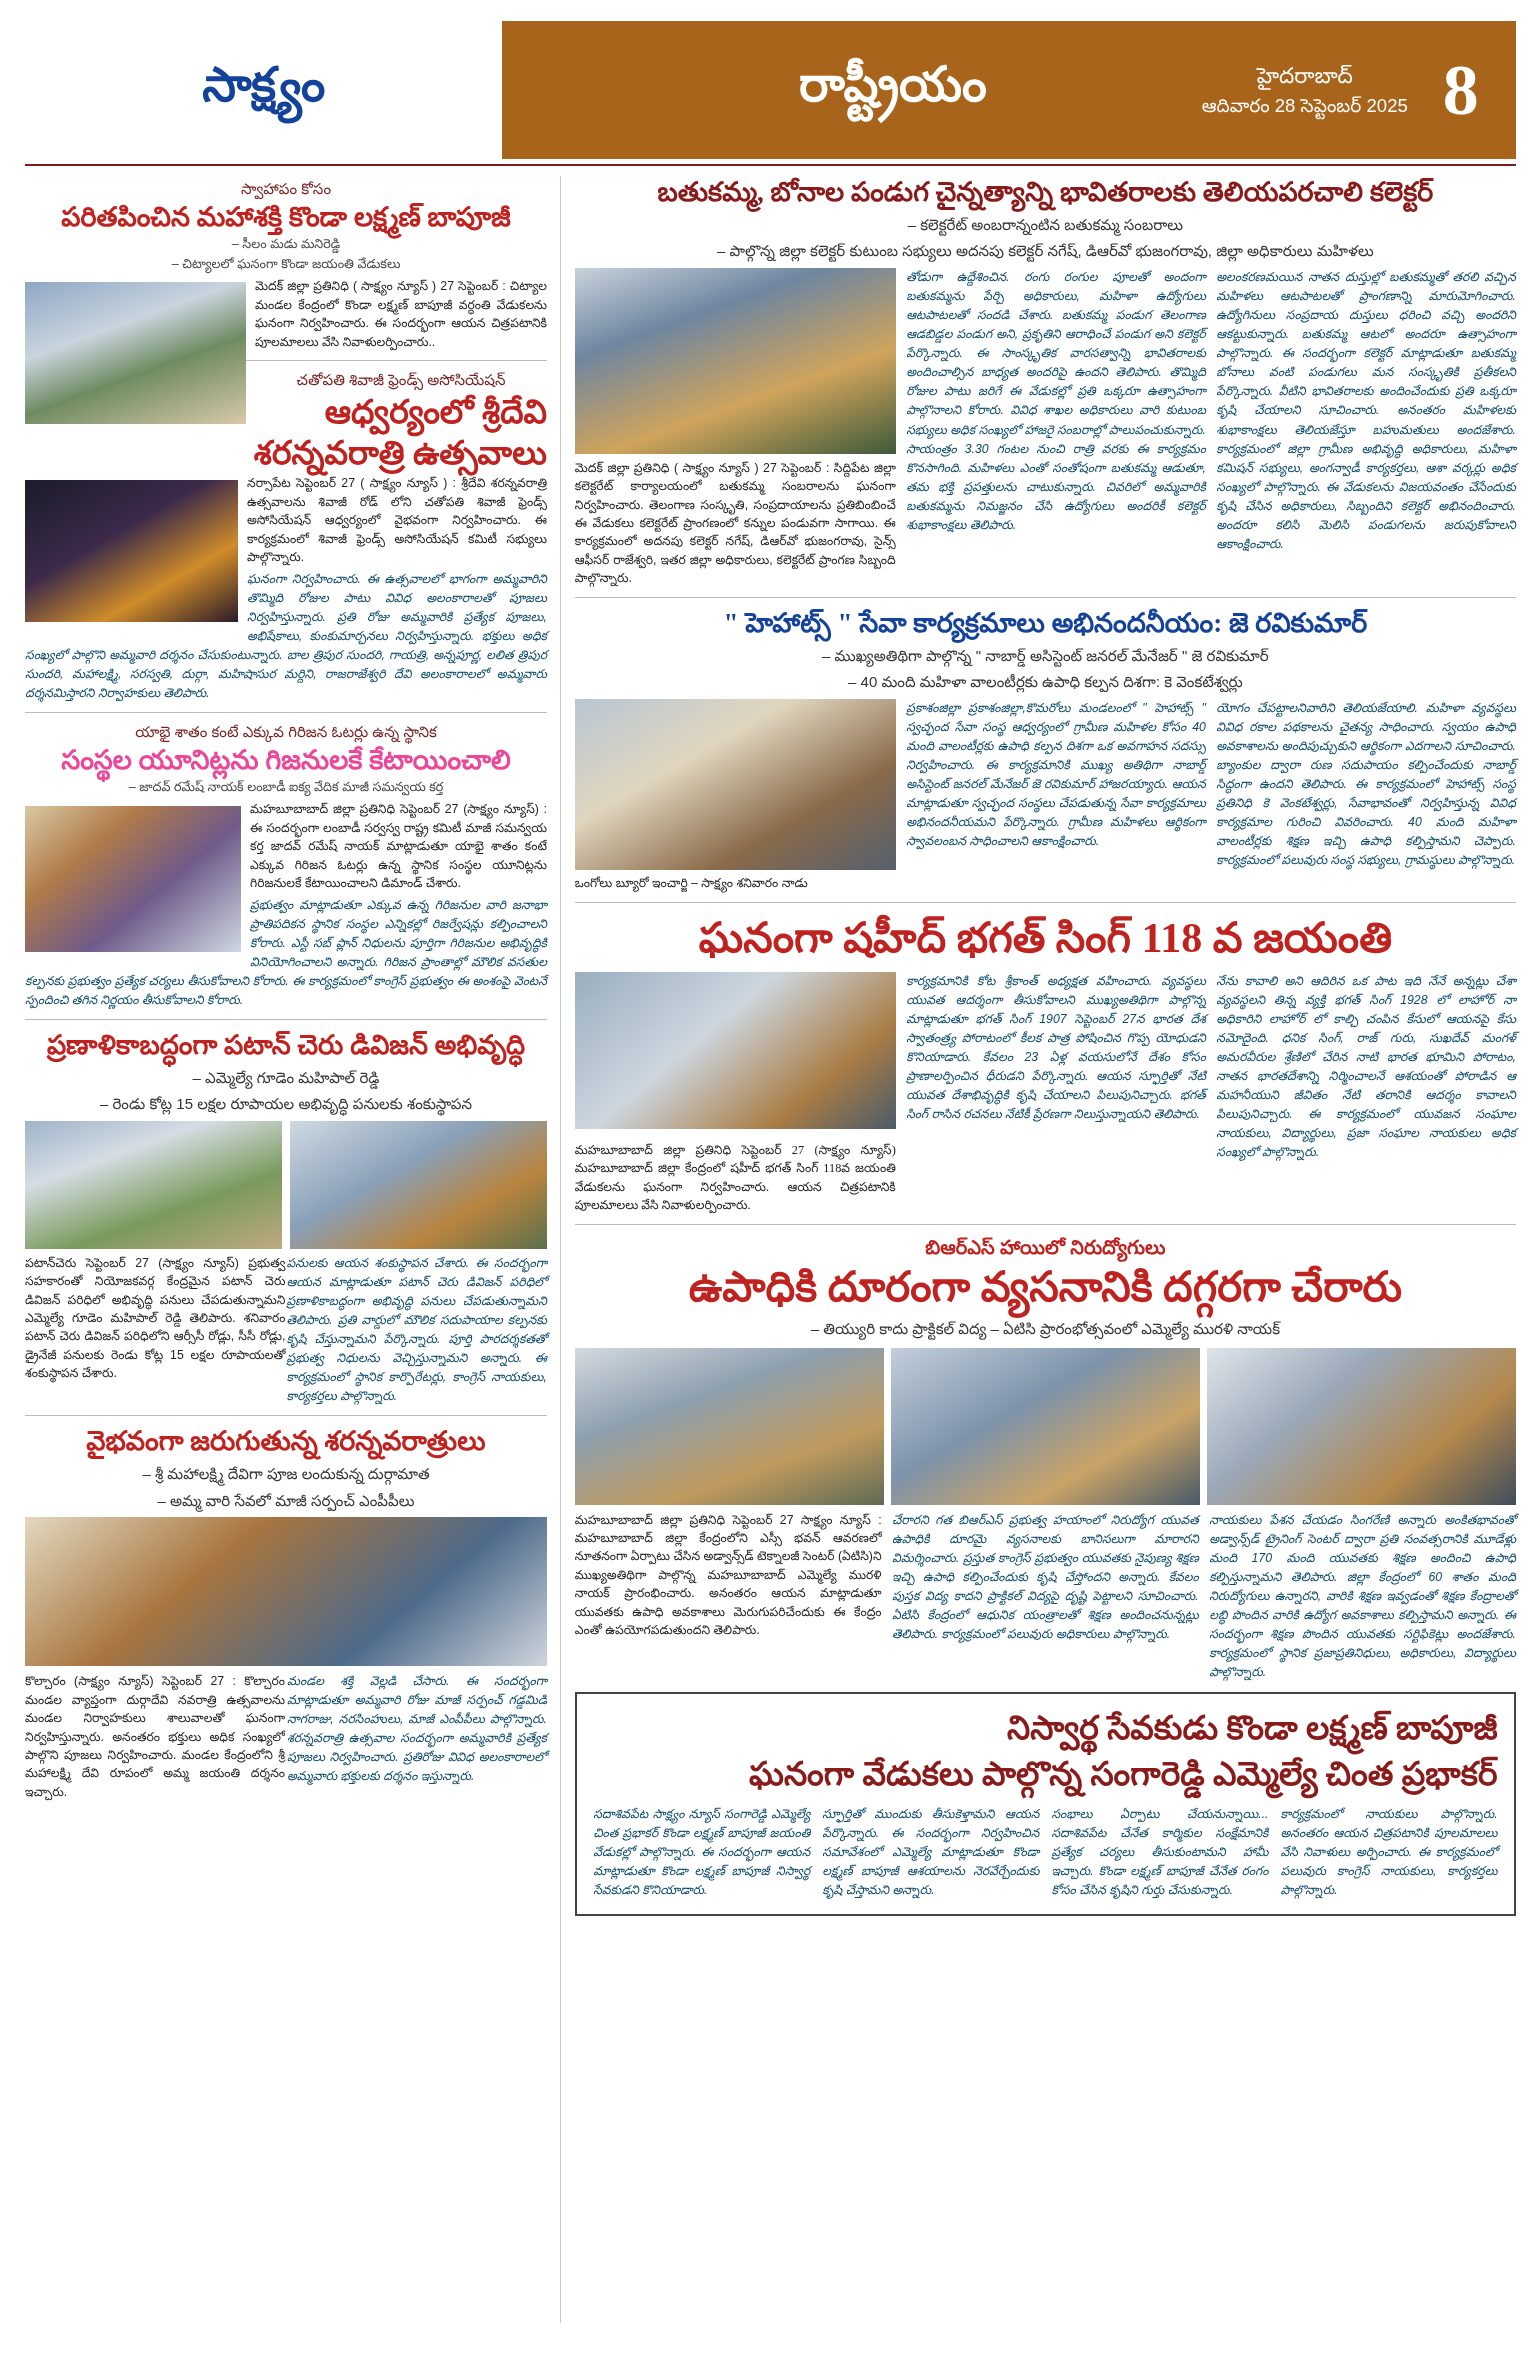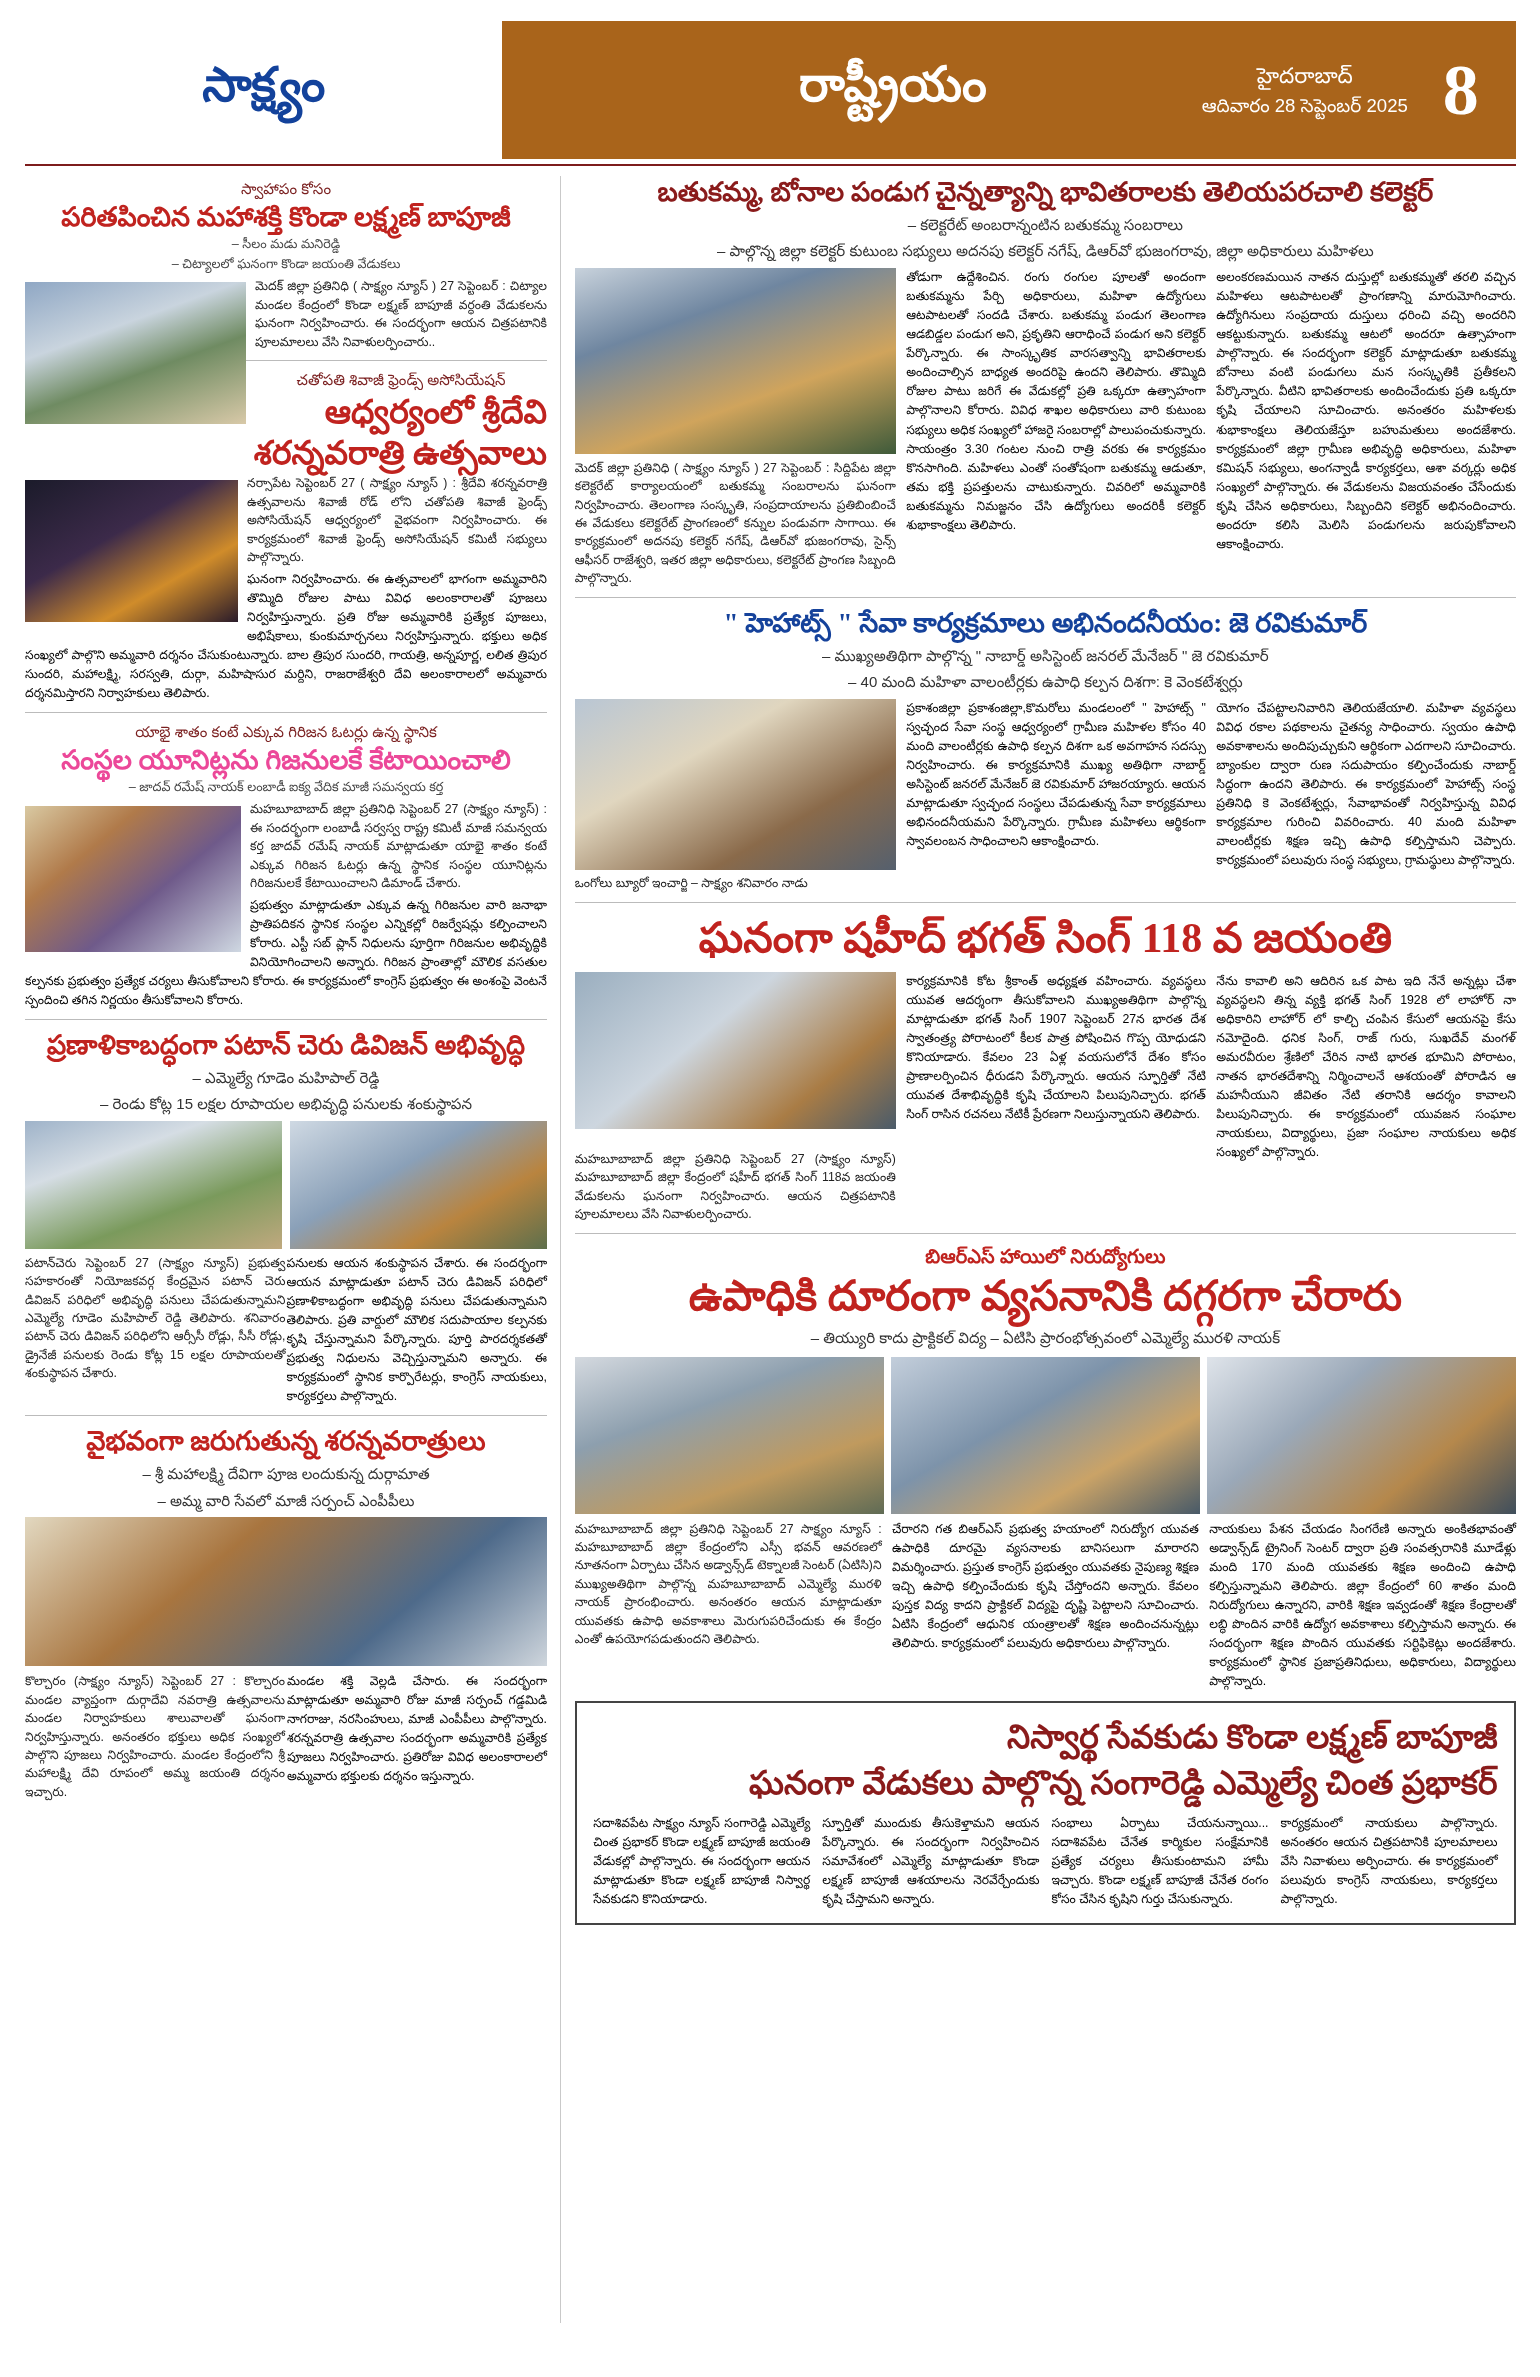--- a/index.html
+++ b/index.html
@@ -51,21 +51,21 @@
   .h-33 { font-size:27px; }
   .h-40 { font-size:33px;text-align:right; }
   .h-52 { font-size:42px; }
   .subhead { text-align:center; font-size:15px; color:#333; line-height:1.45; margin:4.5px 0; }
   .byline { font-size:12.7px; color:#444; text-align:center; margin:3px 0; }
   .sep { border-top:0.7px solid #bbb; margin:9px 0; }
 
   .imgbox { background:#cfd6dd; position:relative; overflow:hidden; }
   .imgbox .ph { position:absolute; inset:0; }
   .caption { font-size:12.3px; line-height:1.5; color:#222; text-align:justify; }
-  .bodytext { font-size:12.3px; line-height:1.55; color:#000000; text-align:justify; }
+  .bodytext { font-size:12.3px; line-height:1.55; color:#0c4a6e; text-align:justify;font-style:italic; }
 
   
   .p1 { background:linear-gradient(160deg,#8fa7c4 0%,#c9d4de 35%,#6f8b62 60%,#d8c9a8 100%); }
   .p2 { background:linear-gradient(150deg,#1b1b2a 0%,#3c2a4a 40%,#d08c2a 70%,#2a1b2a 100%); }
   .p3 { background:linear-gradient(140deg,#d9c9a2 0%,#b07a4a 30%,#6f5a8a 60%,#cfd8e2 100%); }
   .p4 { background:linear-gradient(160deg,#9fb3c9 0%,#d5dde4 30%,#7a9a5c 65%,#c0a97f 100%); }
   .p5 { background:linear-gradient(150deg,#cfd9e3 0%,#8aa0b8 40%,#b9843f 70%,#5d6f4c 100%); }
   .p6 { background:linear-gradient(140deg,#e2d8c0 0%,#a8753f 35%,#4e6a8a 70%,#cfd6dd 100%); }
   .p7 { background:linear-gradient(160deg,#c8d2dc 0%,#6f86a0 30%,#d0a45c 65%,#3e5a3a 100%); }
   .p8 { background:linear-gradient(150deg,#b9c6d4 0%,#e0d6bf 35%,#8a6a4a 70%,#55606e 100%); }
@@ -217,21 +217,21 @@
 
       <div class="sep"></div>
 
       <div class="news-block">
         <div class="headline h-red h-52">ఘనంగా షహీద్ భగత్ సింగ్ 118 వ జయంతి</div>
         <div style="display:flex;gap:10.4px;margin-top:7.5px;">
           <div style="width:321px;">
             <div class="imgbox p9" style="width:100%;height:157px;">
                 <div class="ph"></div>
               </div>
-            <div class="caption" style="margin-top:21px;">మహబూబాబాద్ జిల్లా ప్రతినిధి సెప్టెంబర్ 27 (సాక్ష్యం న్యూస్) మహబూబాబాద్ జిల్లా కేంద్రంలో షహీద్ భగత్ సింగ్ 118వ జయంతి వేడుకలను ఘనంగా నిర్వహించారు. ఆయన చిత్రపటానికి పూలమాలలు వేసి నివాళులర్పించారు.</div>
+            <div class="caption" style="margin-top:12px;font-family:Liberation Serif, serif;">మహబూబాబాద్ జిల్లా ప్రతినిధి సెప్టెంబర్ 27 (సాక్ష్యం న్యూస్) మహబూబాబాద్ జిల్లా కేంద్రంలో షహీద్ భగత్ సింగ్ 118వ జయంతి వేడుకలను ఘనంగా నిర్వహించారు. ఆయన చిత్రపటానికి పూలమాలలు వేసి నివాళులర్పించారు.</div>
           </div>
           <div class="bodytext" style="flex:1">కార్యక్రమానికి కోట శ్రీకాంత్ అధ్యక్షత వహించారు. వ్యవస్థలు యువత ఆదర్శంగా తీసుకోవాలని ముఖ్యఅతిథిగా పాల్గొన్న మాట్లాడుతూ భగత్ సింగ్ 1907 సెప్టెంబర్ 27న భారత దేశ స్వాతంత్ర్య పోరాటంలో కీలక పాత్ర పోషించిన గొప్ప యోధుడని కొనియాడారు. కేవలం 23 ఏళ్ల వయసులోనే దేశం కోసం ప్రాణాలర్పించిన ధీరుడని పేర్కొన్నారు. ఆయన స్ఫూర్తితో నేటి యువత దేశాభివృద్ధికి కృషి చేయాలని పిలుపునిచ్చారు. భగత్ సింగ్ రాసిన రచనలు నేటికీ ప్రేరణగా నిలుస్తున్నాయని తెలిపారు.</div>
           <div class="bodytext" style="flex:1">నేను కావాలి అని ఆదిరిన ఒక పాట ఇది నేనే అన్నట్లు చేశా వ్యవస్థలని తిన్న వ్యక్తి భగత్ సింగ్ 1928 లో లాహోర్ నా అధికారిని లాహోర్ లో కాల్చి చంపిన కేసులో ఆయనపై కేసు నమోదైంది. ధనిక సింగ్, రాజ్ గురు, సుఖదేవ్ మంగళ్ అమరవీరుల శ్రేణిలో చేరిన నాటి భారత భూమిని పోరాటం, నాతన భారతదేశాన్ని నిర్మించాలనే ఆశయంతో పోరాడిన ఆ మహనీయుని జీవితం నేటి తరానికి ఆదర్శం కావాలని పిలుపునిచ్చారు. ఈ కార్యక్రమంలో యువజన సంఘాల నాయకులు, విద్యార్థులు, ప్రజా సంఘాల నాయకులు అధిక సంఖ్యలో పాల్గొన్నారు.</div>
         </div>
       </div>
 
       <div class="sep"></div>
 
       <div class="news-block">
         <div class="kicker" style="font-size:19.4px;color:#c0231f;font-weight:bold;">బిఆర్ఎస్ హాయిలో నిరుద్యోగులు</div>

